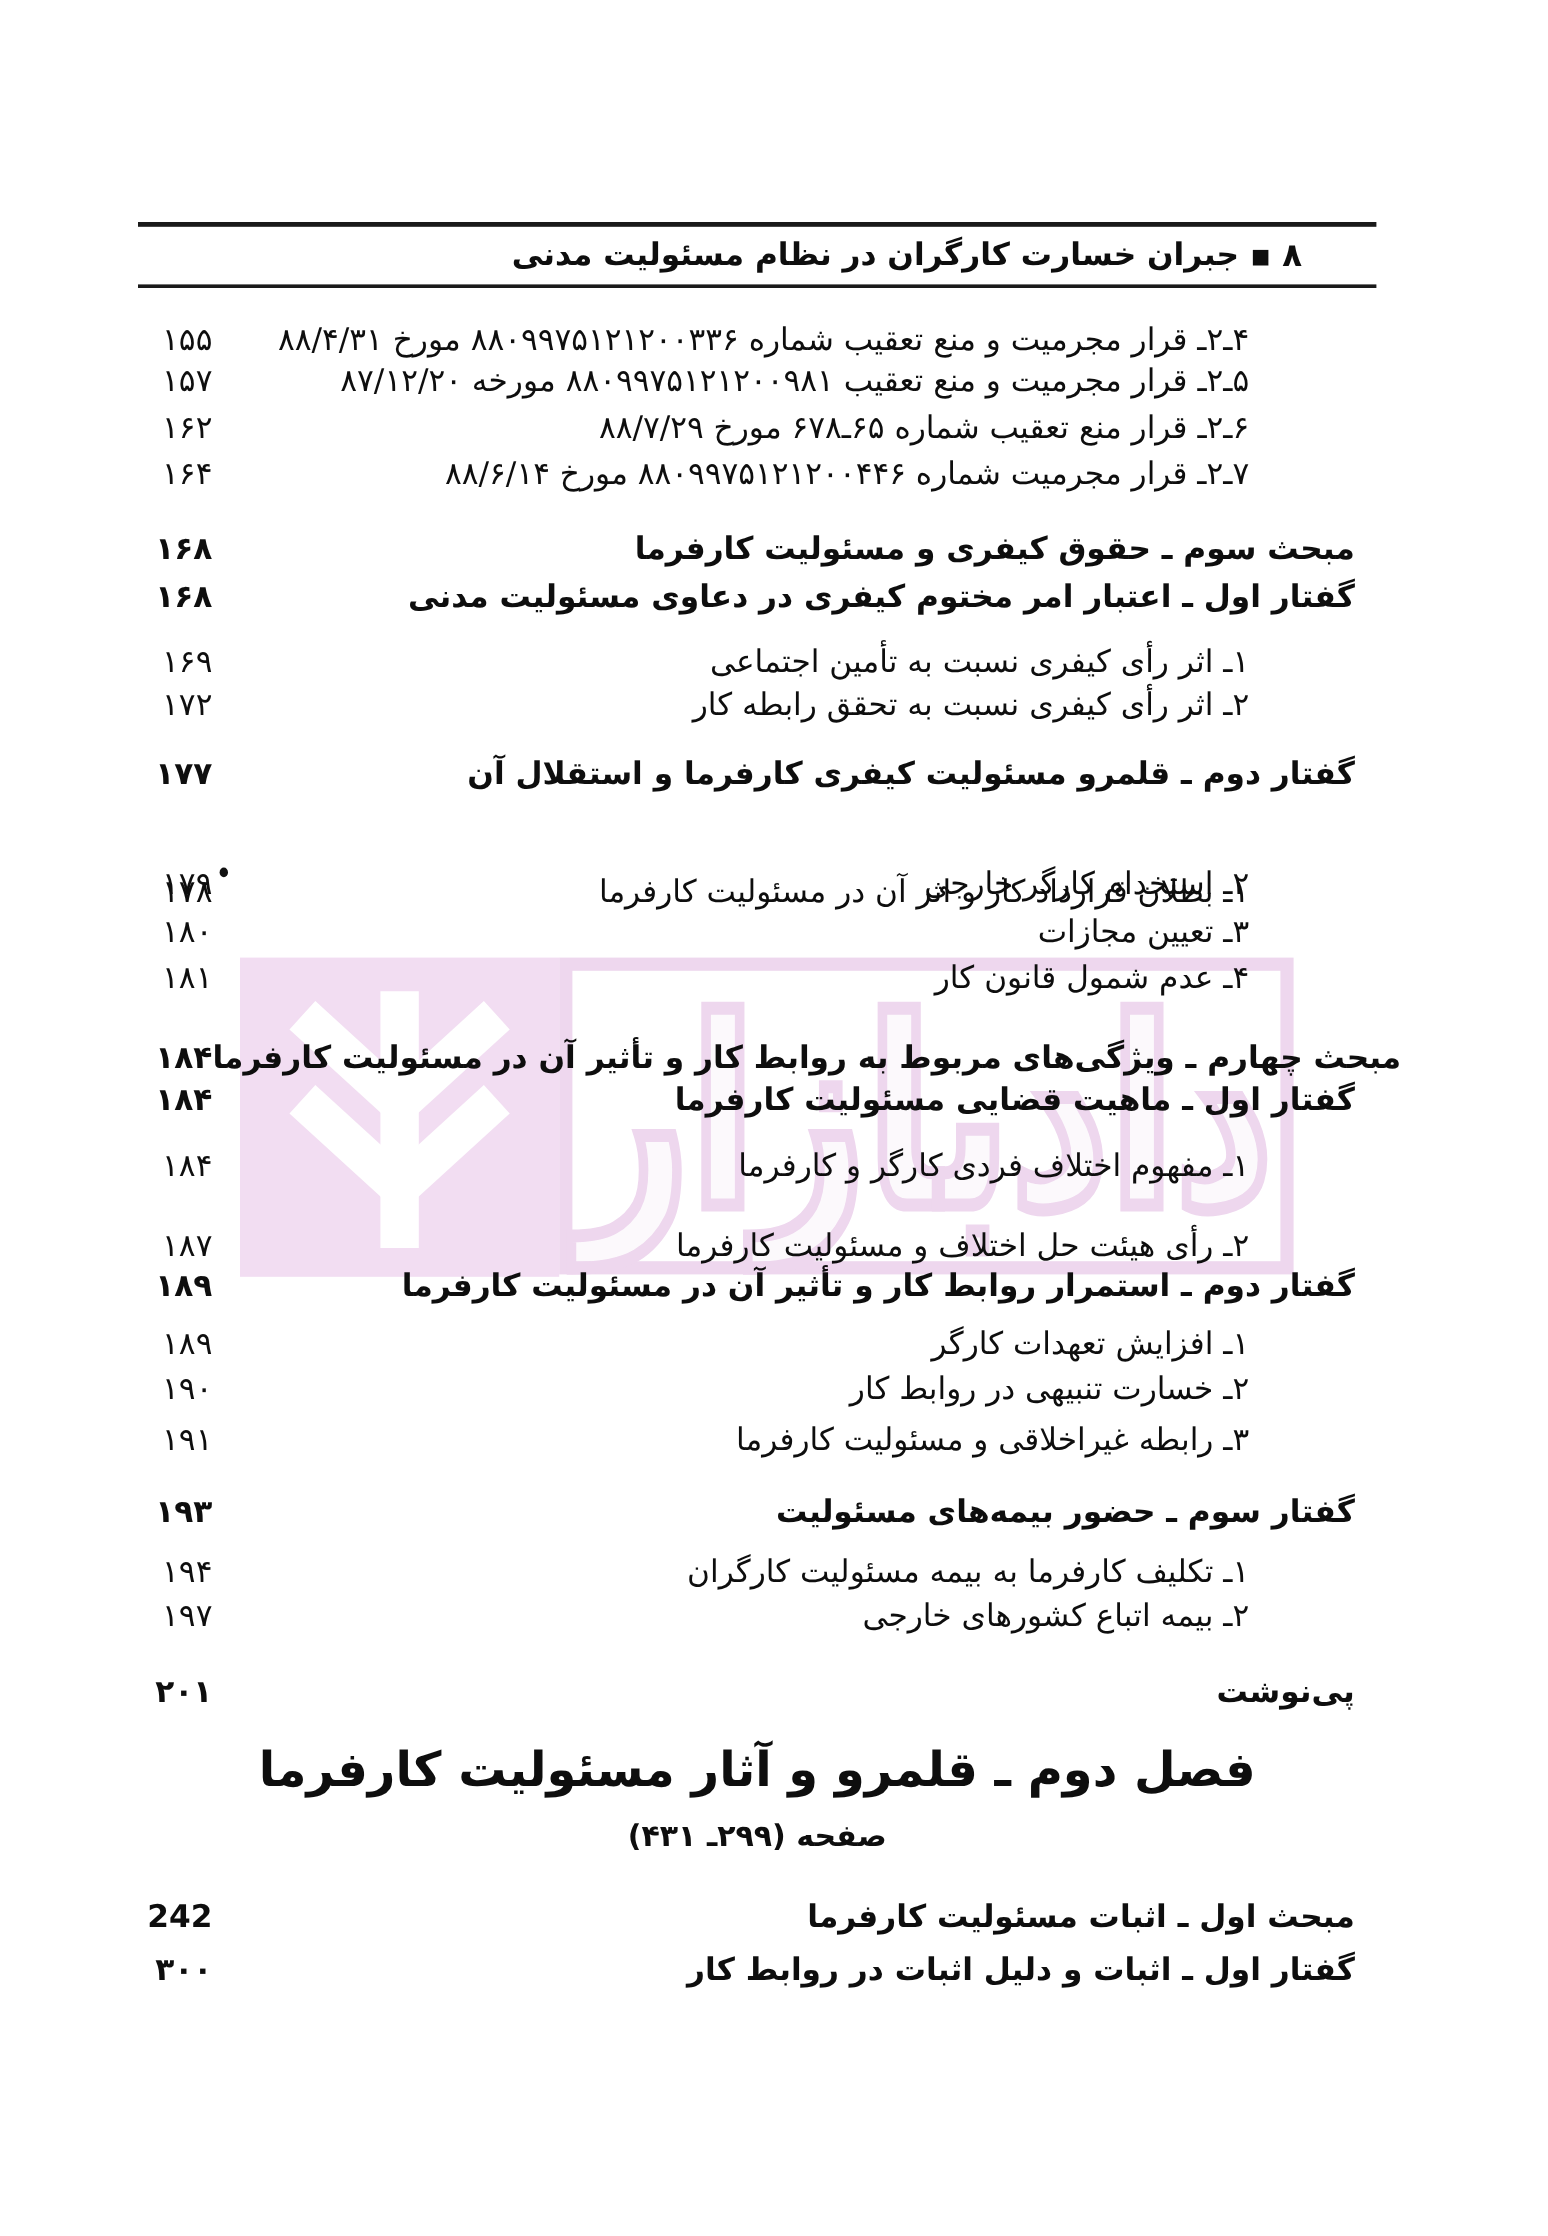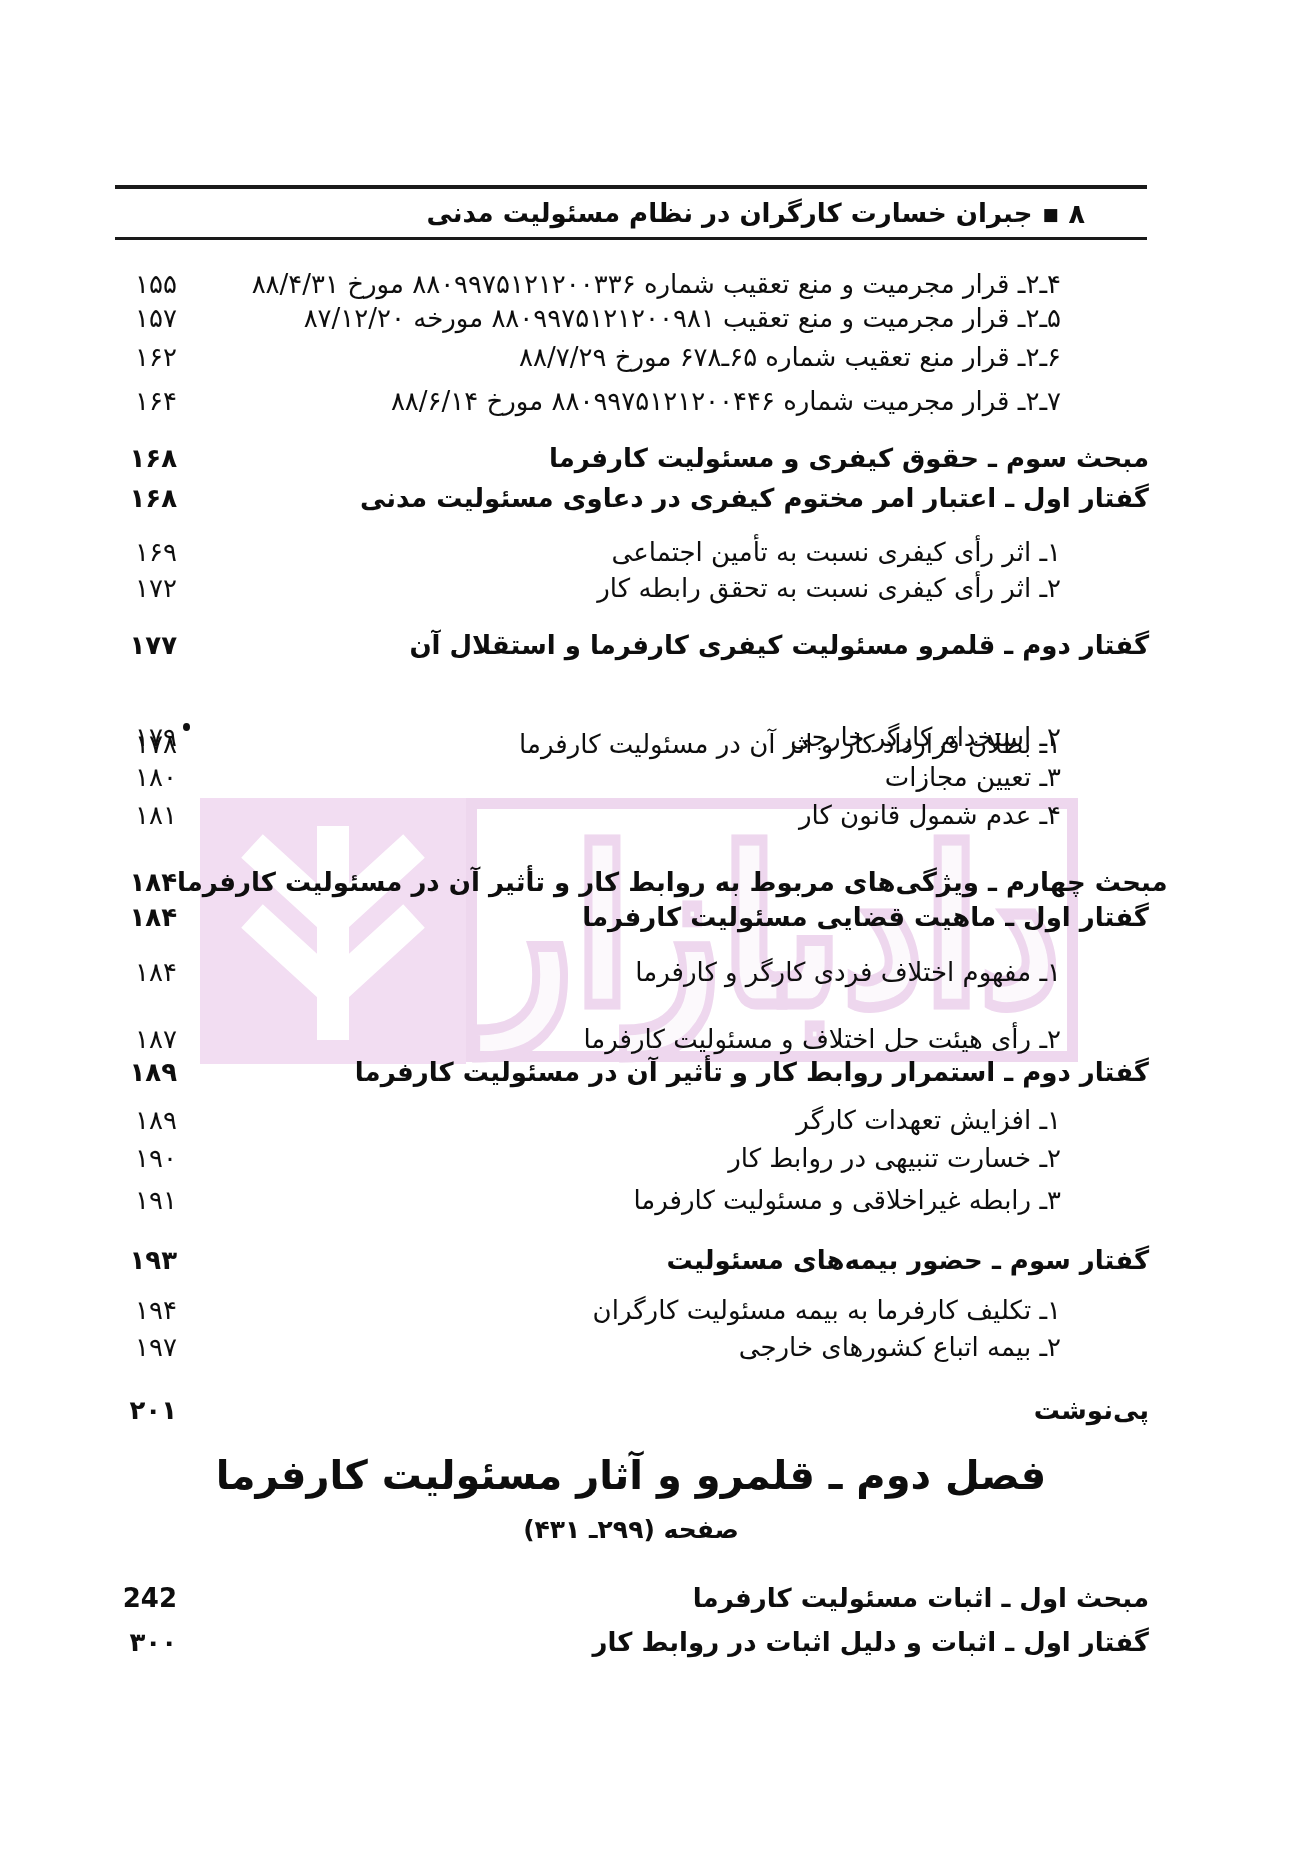--- a/index.html
+++ b/index.html
@@ -34,21 +34,21 @@
   .rule-bottom{top:237px;height:3px;}
   .header{
     position:absolute;top:192px;left:115px;width:970px;height:42px;z-index:2;
     display:flex;align-items:center;justify-content:flex-start;
     font-weight:bold;font-size:26px;
   }
   .header .pnum{font-size:27px;}
   .header .bullet{font-size:17px;margin:0 10px;position:relative;top:1px;}
   
   .row{
-    position:absolute;left:115px;right:141px;height:42px;z-index:2;
+    position:absolute;left:115px;right:161px;height:42px;z-index:2;
     display:flex;align-items:center;
   }
   .row .num{flex:0 0 62px;width:62px;text-align:right;font-size:26px;}
   .row .title{flex:1;text-align:right;font-size:26px;white-space:nowrap;}
   .row.item .title{padding-right:88px;}
   .row.section{font-weight:bold;}
   .row .marker{
     position:absolute;left:68px;top:7px;width:7px;height:8px;border-radius:50%;
     background:#111;
   }
@@ -96,21 +96,21 @@
         <div class="title" dir="rtl">۴ـ۲ـ قرار مجرمیت و منع تعقیب شماره ۸۸۰۹۹۷۵۱۲۱۲۰۰۳۳۶ مورخ ۸۸/۴/۳۱</div>
       </div>
       <div class="row item" style="top: 297px;">
         <div class="num">۱۵۷</div>
         <div class="title" dir="rtl">۵ـ۲ـ قرار مجرمیت و منع تعقیب ۸۸۰۹۹۷۵۱۲۱۲۰۰۹۸۱ مورخه ۸۷/۱۲/۲۰</div>
       </div>
       <div class="row item" style="top: 336px;">
         <div class="num">۱۶۲</div>
         <div class="title" dir="rtl">۶ـ۲ـ قرار منع تعقیب شماره ۶۵ـ۶۷۸ مورخ ۸۸/۷/۲۹</div>
       </div>
-      <div class="row item" style="top: 374px; align-items: flex-end;">
+      <div class="row item" style="top: 374px;">
         <div class="num">۱۶۴</div>
         <div class="title" dir="rtl">۷ـ۲ـ قرار مجرمیت شماره ۸۸۰۹۹۷۵۱۲۱۲۰۰۴۴۶ مورخ ۸۸/۶/۱۴</div>
       </div>
       <div class="row section" style="top: 437px;">
         <div class="num">۱۶۸</div>
         <div class="title" dir="rtl">مبحث سوم ـ حقوق کیفری و مسئولیت کارفرما</div>
       </div>
       <div class="row section" style="top: 477px;">
         <div class="num">۱۶۸</div>
         <div class="title" dir="rtl">گفتار اول ـ اعتبار امر مختوم کیفری در دعاوی مسئولیت مدنی</div>

